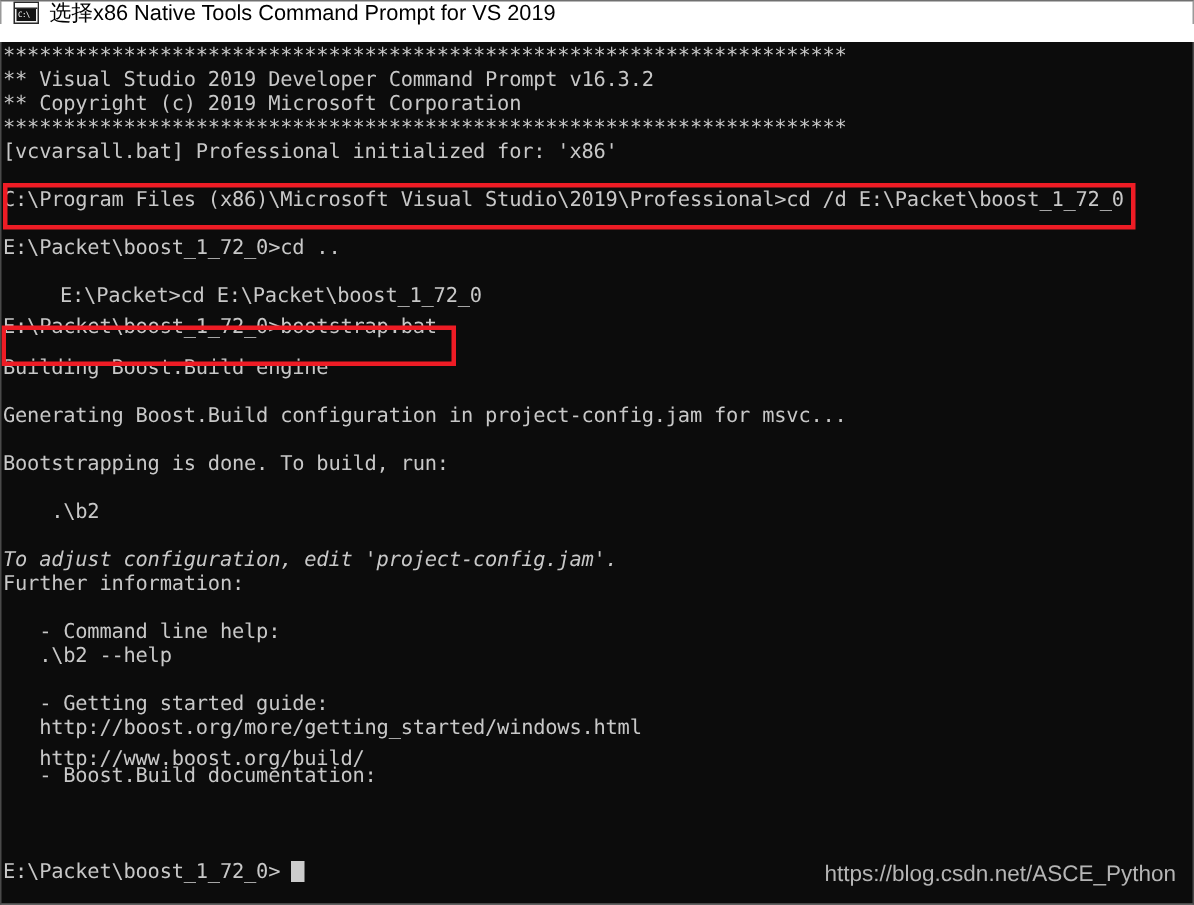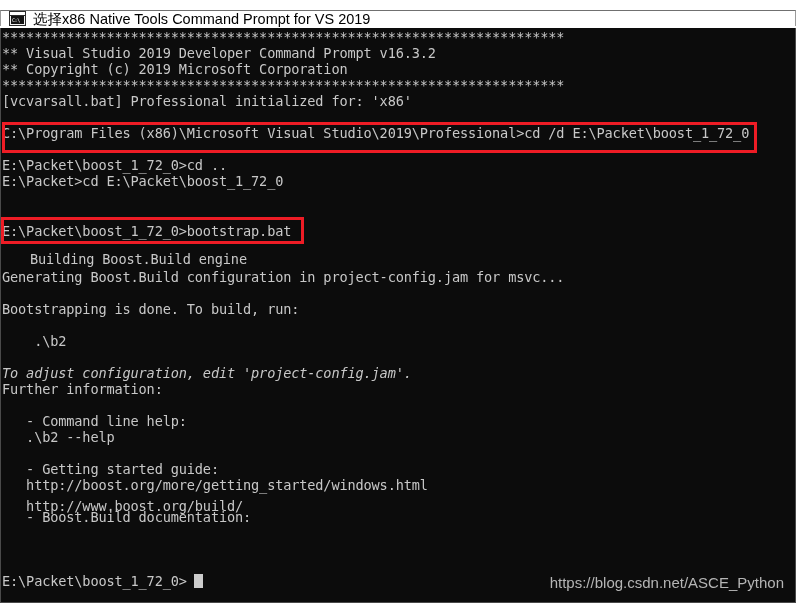--- a/index.html
+++ b/index.html
@@ -19,21 +19,21 @@
     width: 796px;
     height: 603px;
     background: #ffffff;
     box-sizing: border-box;
   }
 
   
   #titlebar {
     position: absolute;
     left: 0;
-    top: 10px;
+    top: 0;
     width: 796px;
     height: 16px;
     background: #ffffff;
     border-top: 1px solid #707070;
     border-left: 1px solid #9a9a9a;
     border-right: 1px solid #9a9a9a;
     box-sizing: border-box;
     display: flex;
     align-items: center;
     padding-left: 8px;
@@ -155,23 +155,23 @@
 
   <div id="console">
     <div id="screen">
         <div class="cline" style="top: 1px;">**********************************************************************</div>
         <div class="cline" style="top: 17px;">** Visual Studio 2019 Developer Command Prompt v16.3.2</div>
         <div class="cline" style="top: 33px;">** Copyright (c) 2019 Microsoft Corporation</div>
         <div class="cline" style="top: 49px;">**********************************************************************</div>
         <div class="cline" style="top: 65px;">[vcvarsall.bat] Professional initialized for: 'x86'</div>
         <div class="cline" style="top: 97px;">C:\Program Files (x86)\Microsoft Visual Studio\2019\Professional&gt;cd /d E:\Packet\boost_1_72_0</div>
         <div class="cline" style="top: 129px;">E:\Packet\boost_1_72_0&gt;cd ..</div>
-        <div class="cline" style="top: 145px;">E:\Packet&gt;cd E:\Packet\boost_1_72_0</div>
-        <div class="cline" style="top: 195px;">E:\Packet\boost_1_72_0&gt;bootstrap.bat</div>
-        <div class="cline" style="top: 223px; margin-left: 28px;">Building Boost.Build engine</div>
+        <div class="cline" style="top: 161px; padding-left: 38px;">E:\Packet&gt;cd E:\Packet\boost_1_72_0</div>
+        <div class="cline" style="top: 182px;">E:\Packet\boost_1_72_0&gt;bootstrap.bat</div>
+        <div class="cline" style="top: 209px;">Building Boost.Build engine</div>
         <div class="cline" style="top: 273px;">Bootstrapping is done. To build, run:</div>
         <div class="cline" style="top: 241px;">Generating Boost.Build configuration in project-config.jam for msvc...</div>
         <div class="cline" style="top: 305px;">    .\b2</div>
         <div class="cline" style="top: 337px; font-style: italic;">To adjust configuration, edit 'project-config.jam'.</div>
         <div class="cline" style="top: 353px;">Further information:</div>
         <div class="cline" style="top: 385px;">   - Command line help:</div>
         <div class="cline" style="top: 401px;">   .\b2 --help</div>
         <div class="cline" style="top: 433px;">   - Getting started guide:</div>
         <div class="cline" style="top: 449px;">   http://boost.org/more/getting_started/windows.html</div>
         <div class="cline" style="top: 481px;">   - Boost.Build documentation:</div>

